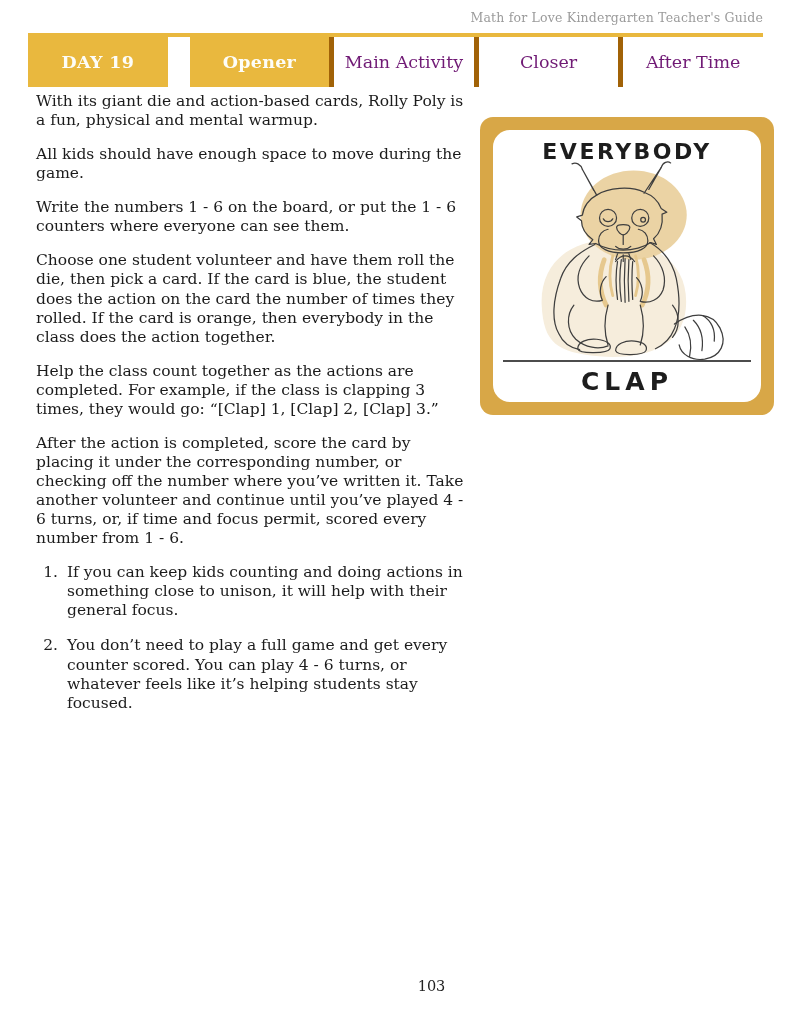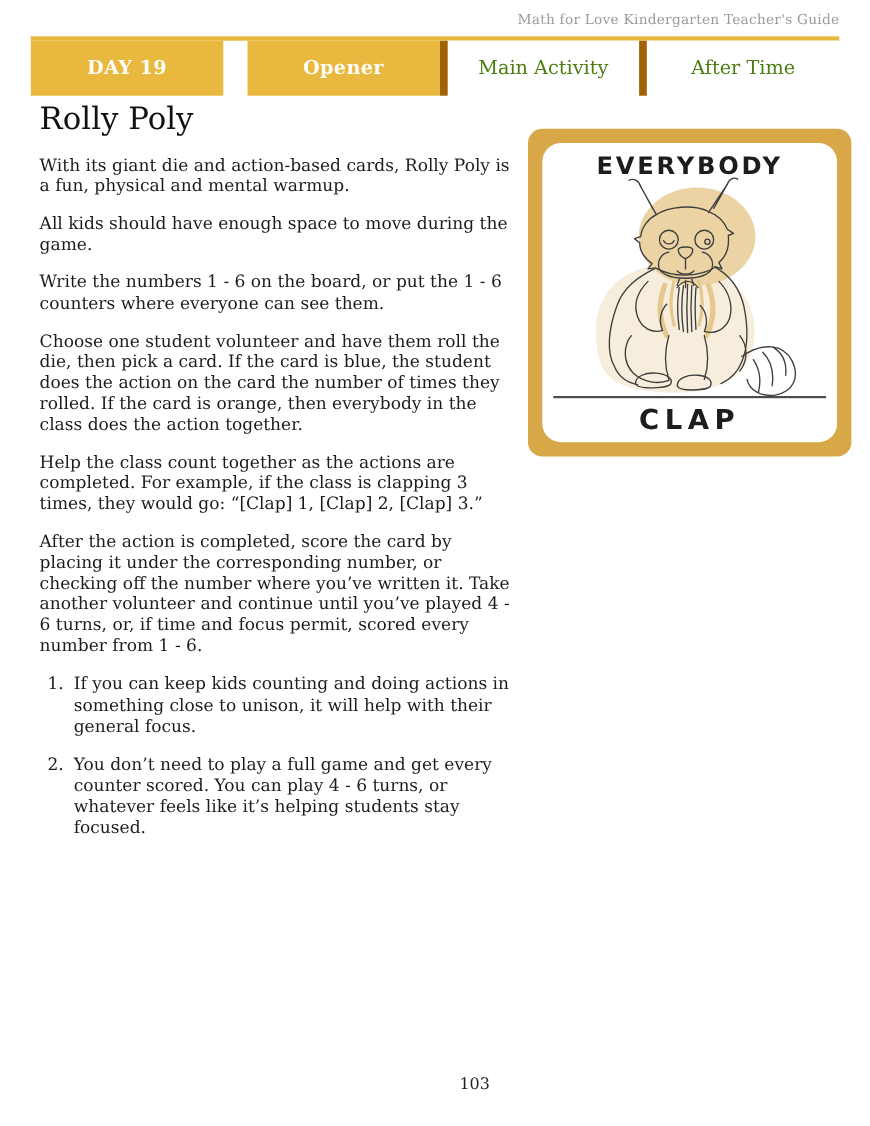--- a/index.html
+++ b/index.html
@@ -19,21 +19,21 @@
   }
   .doc-header{
     position:absolute;top:10px;right:28px;font-size:12.5px;color:var(--header-gray);
     letter-spacing:.2px;
   }
   .tabbar{position:absolute;left:28px;top:33px;width:735px;}
   .gold-rule{height:4px;background:var(--gold);}
   .tabs{display:flex;height:50px;}
   .tab{
     flex:1 1 0;display:flex;align-items:center;justify-content:center;
-    font-size:17.5px;color:#4d7c0f;background:#fff;border-left:7px solid #a16207;
+    font-size:17.5px;color:#701a75;background:#fff;border-left:5px solid #a16207;
   }
   .tab:first-child{border-left:none;}
   .tab.gold{background:var(--gold);color:#fdfdf8;font-weight:bold;border-left:none;letter-spacing:.3px;}
   .tab.day{margin-right:22px;}
   .content{position:absolute;left:36px;top:92px;width:430px;}
   h1.title{font-size:28px;font-weight:400;line-height:1.15;margin-bottom:17px;color:#111;}
   .content p{font-size:15.5px;line-height:1.23;margin-bottom:15px;color:#1b1b1b;}
   h2.tips-heading{font-size:22.5px;font-weight:400;margin-top:27px;margin-bottom:7px;color:#111;}
   ol.tips{list-style:none;padding-left:4px;}
   ol.tips li{display:flex;gap:9px;font-size:15.5px;line-height:1.23;margin-bottom:16px;}
@@ -60,26 +60,26 @@
 <div class="page">
 
   <div class="doc-header">Math for Love Kindergarten Teacher's Guide</div>
 
   <div class="tabbar">
     <div class="gold-rule"></div>
     <div class="tabs">
       <div class="tab gold day">DAY 19</div>
       <div class="tab gold">Opener</div>
       <div class="tab">Main Activity</div>
+      <div class="tab">Closer</div>
       <div class="tab">After Time</div>
     </div>
   </div>
 
   <div class="content">
-    <h1 class="title">Rolly Poly</h1>
     <p>With its giant die and action-based cards, Rolly Poly is a fun, physical and mental warmup.</p>
     <p>All kids should have enough space to move during the game.</p>
     <p>Write the numbers 1 - 6 on the board, or put the 1 - 6 counters where everyone can see them.</p>
     <p>Choose one student volunteer and have them roll the die, then pick a card. If the card is blue, the student does the action on the card the number of times they rolled. If the card is orange, then everybody in the class does the action together.</p>
     <p>Help the class count together as the actions are completed. For example, if the class is clapping 3 times, they would go: “[Clap] 1, [Clap] 2, [Clap] 3.”</p>
     <p>After the action is completed, score the card by placing it under the corresponding number, or checking off the number where you’ve written it. Take another volunteer and continue until you’ve played 4 - 6 turns, or, if time and focus permit, scored every number from 1 - 6.</p>
 
     <ol class="tips">
       <li>
         <span class="num">1.</span>

